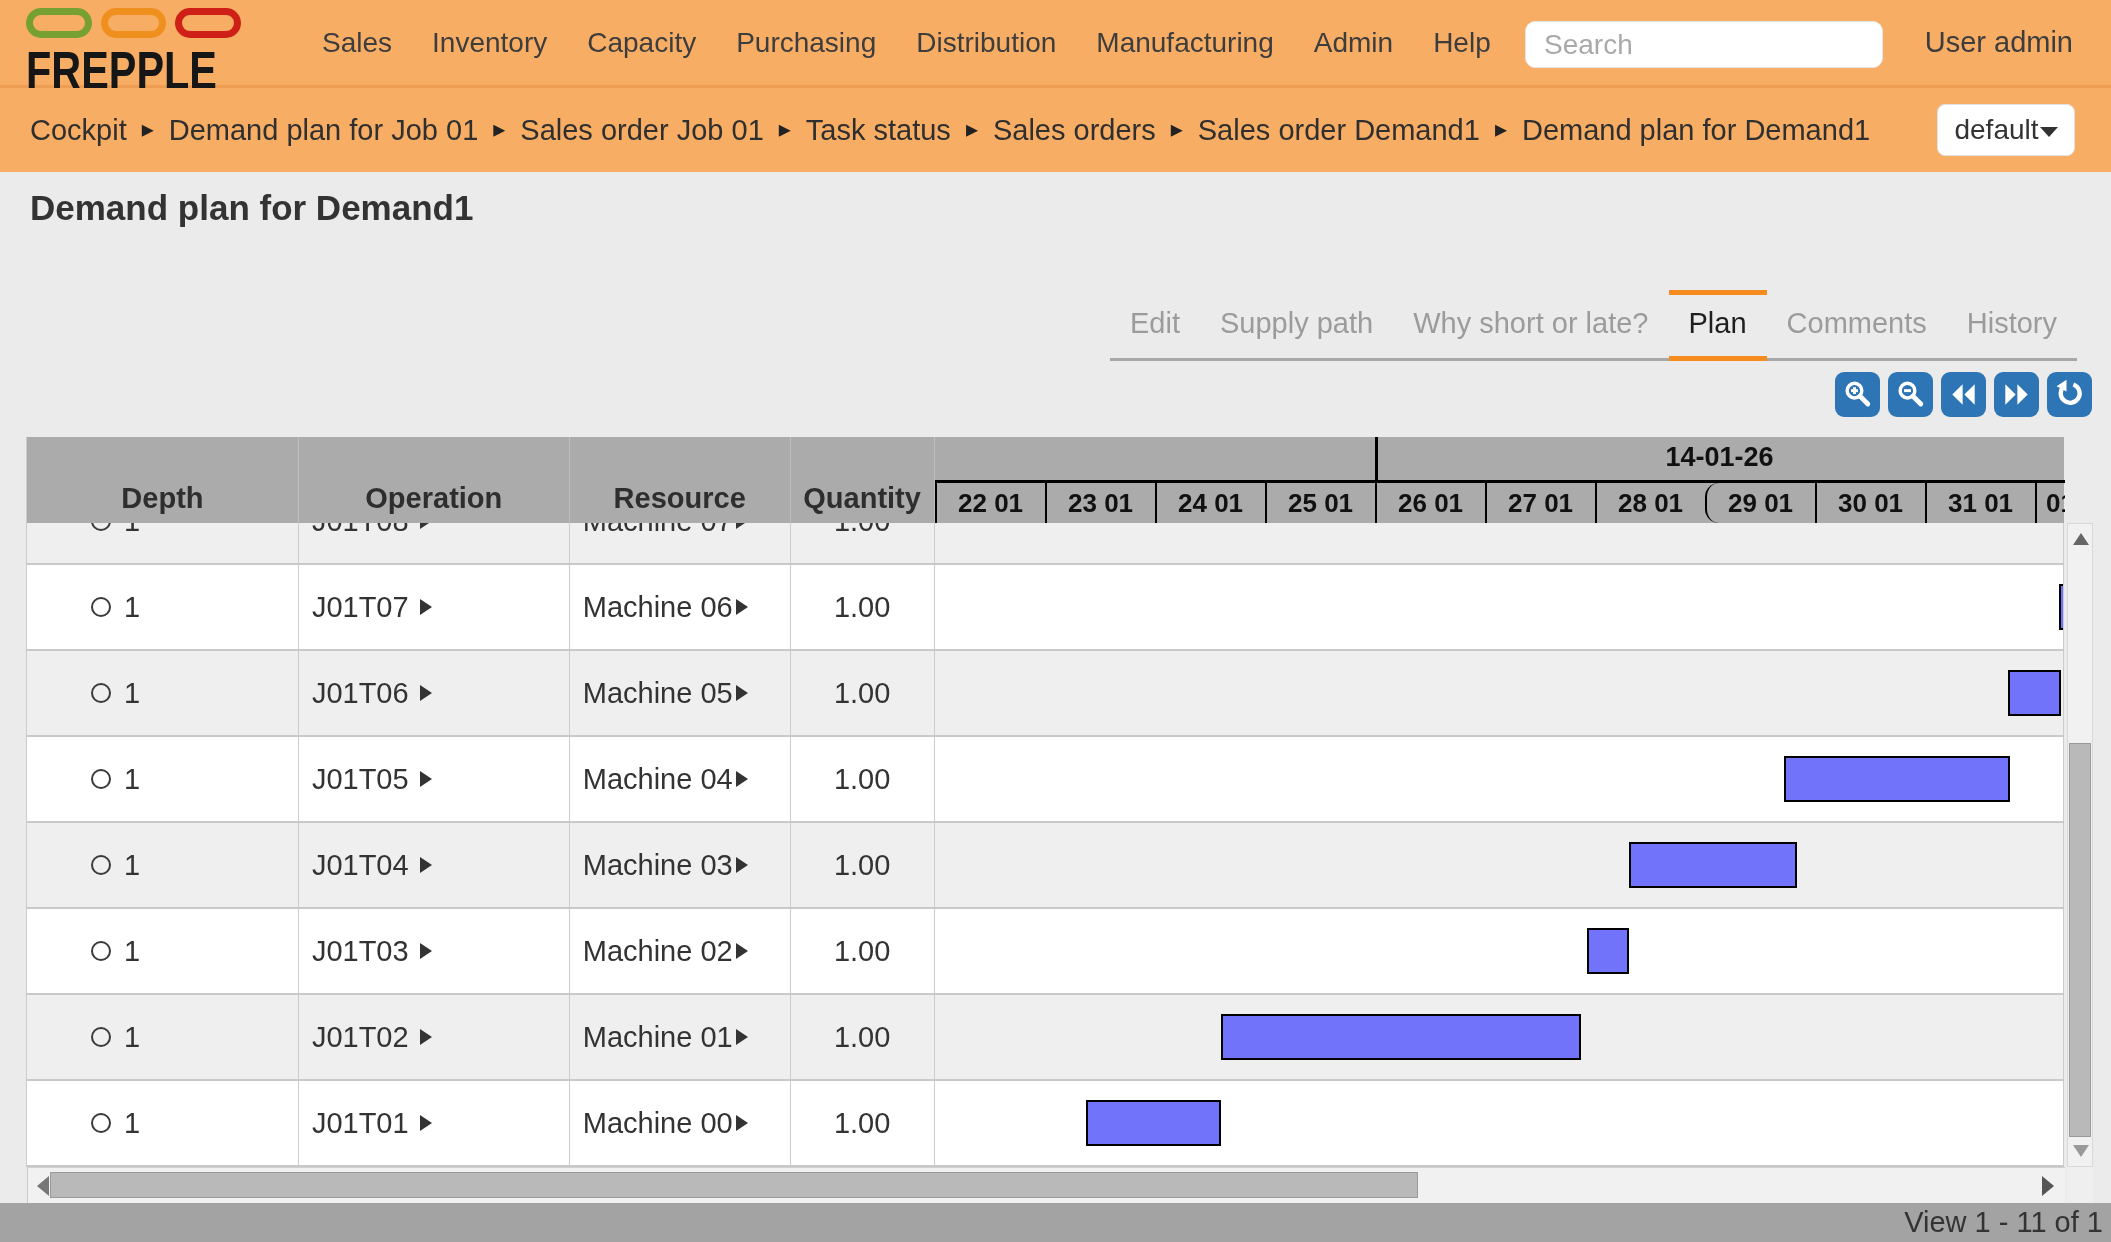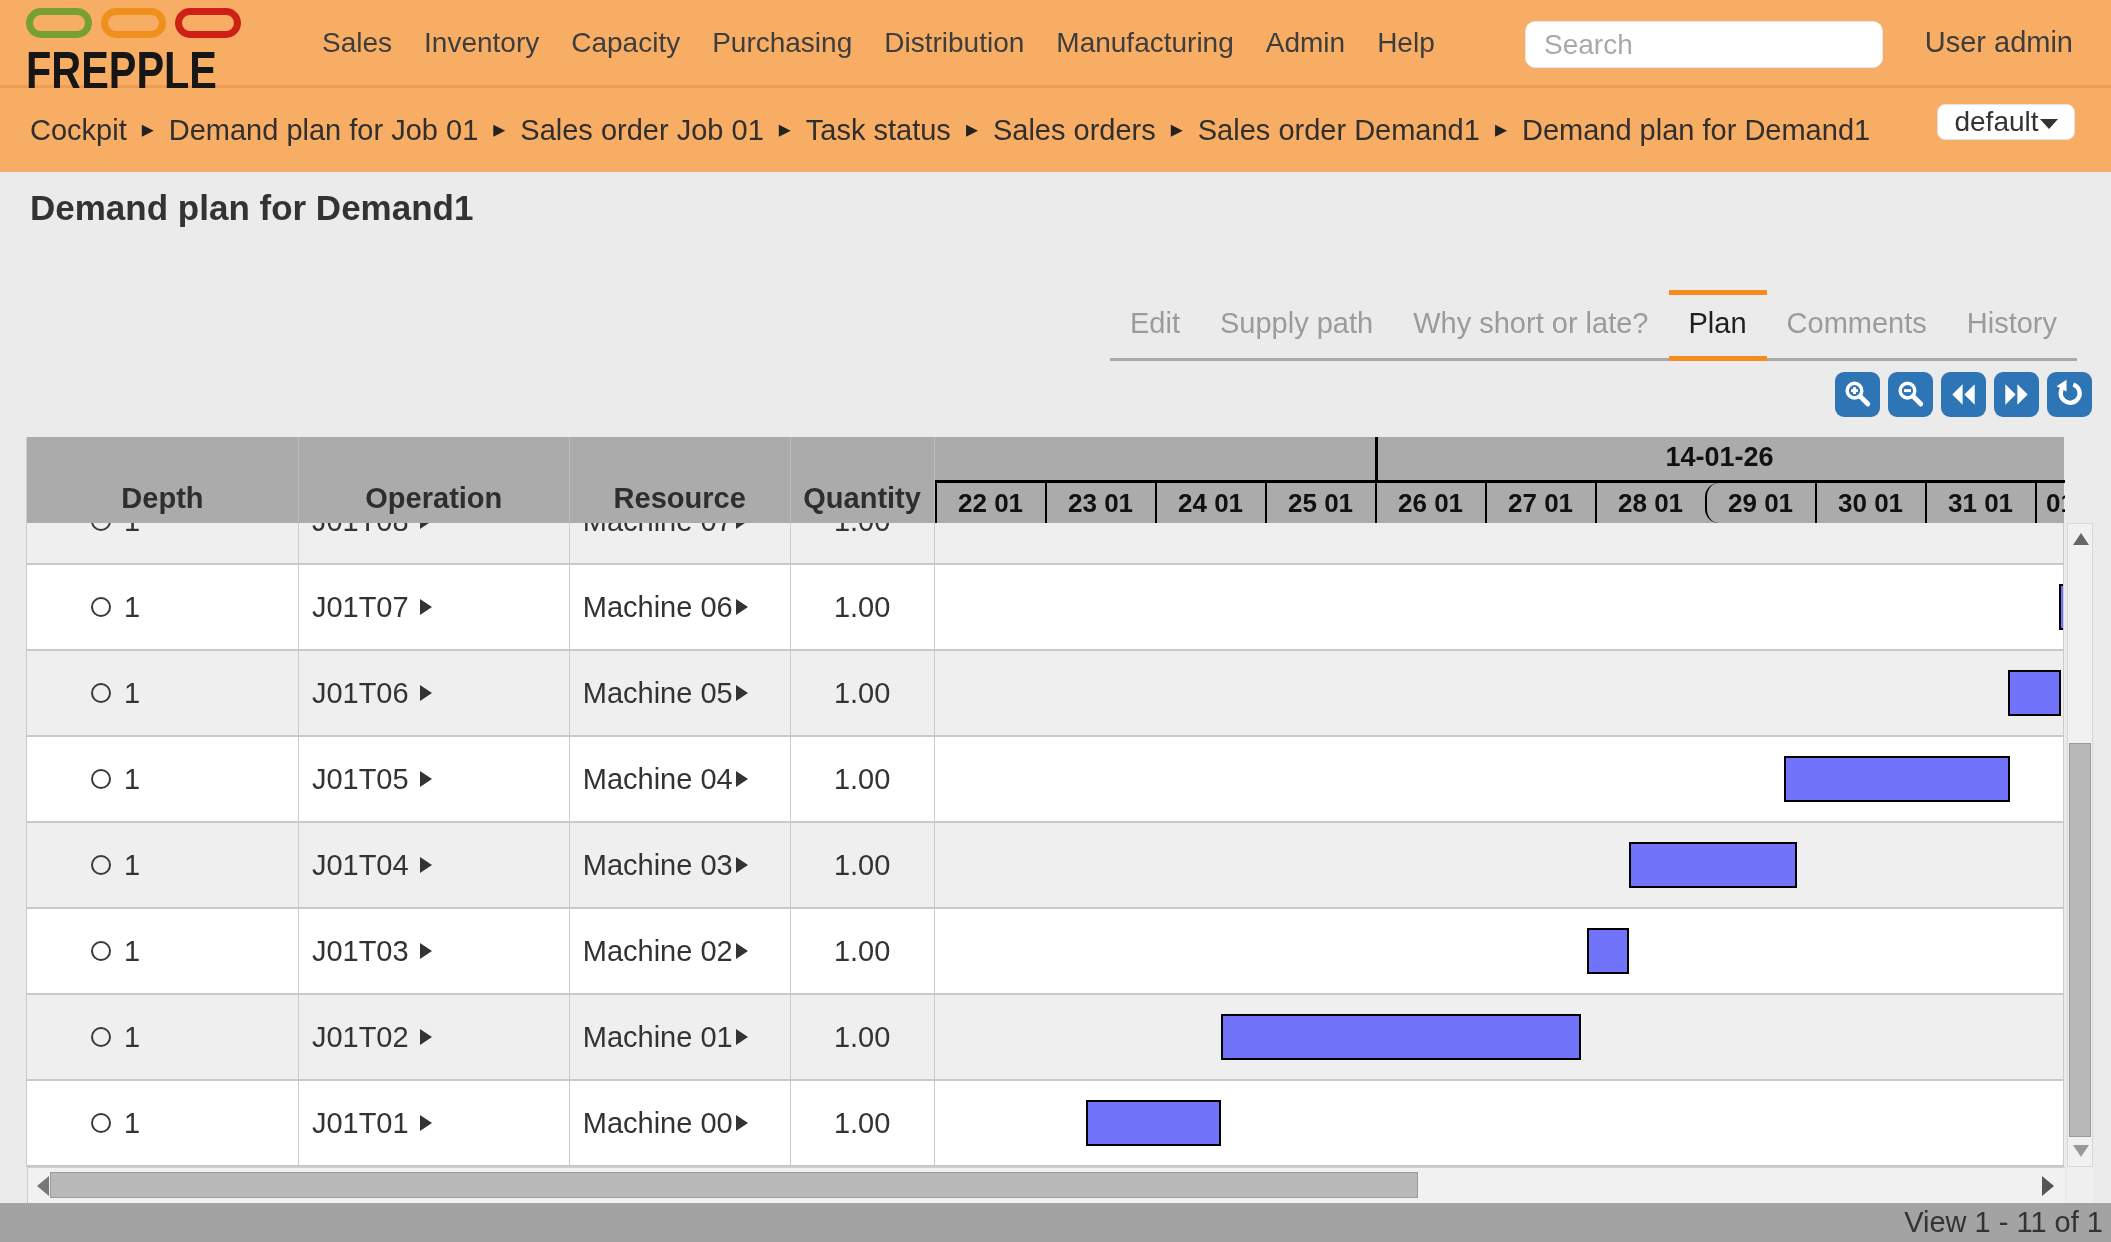--- a/index.html
+++ b/index.html
@@ -12,34 +12,34 @@
   .navbar{position:absolute;left:0;top:0;width:2111px;height:88px;background:#f8ad64;
           border-bottom:3px solid #ef9d52;box-sizing:border-box;}
   .logo{position:absolute;left:26px;top:4px;width:215px;height:82px;cursor:pointer;}
   .pills{display:flex;gap:9px;margin-top:4px;}
   .pill{width:58px;height:16px;border-radius:16px;background:transparent;border:7px solid #000;}
   .pill.green{border-color:#76a032;}
   .pill.orange{border-color:#ee8f1e;}
   .pill.red{border-color:#cf2017;}
   .logo-text{font-size:45px;font-weight:700;letter-spacing:0px;color:#161616;
              transform:scale(0.92,1.18);transform-origin:left top;margin-top:3px;}
-  .menu{position:absolute;left:322px;top:0;height:85px;display:flex;align-items:center;gap:32px;}
+  .menu{position:absolute;left:322px;top:0;height:85px;display:flex;align-items:center;gap:40px;}
   .menu-item{font-size:28px;color:#3d3d3d;cursor:pointer;white-space:nowrap;}
   .search{position:absolute;left:1525px;top:21px;width:358px;height:47px;background:#fff;
           border:1px solid #e6e6e6;border-radius:10px;box-sizing:border-box;
           font-size:28px;color:#333;padding:0 18px;outline:none;font-family:"Liberation Sans",sans-serif;}
   .search::placeholder{color:#a9a9a9;}
   .user{position:absolute;right:38px;top:0;height:85px;display:flex;align-items:center;
         font-size:29px;color:#3d3d3d;cursor:pointer;}
   
   .crumb-bar{position:absolute;left:0;top:88px;width:2111px;height:84px;background:#f8ad64;}
   .crumbs{position:absolute;left:30px;top:0;height:84px;display:flex;align-items:center;gap:15px;}
   .crumb{font-size:29px;color:#2f2f2f;cursor:pointer;white-space:nowrap;}
   .crumb-sep{font-size:24px;color:#222;transform:translateY(-1px);}
-  .view-btn{position:absolute;right:36px;top:16px;width:138px;height:36px;background:#fff;
+  .view-btn{position:absolute;right:36px;top:16px;width:138px;height:52px;background:#fff;
             border:1px solid #e2e2e2;border-radius:8px;display:flex;align-items:center;
             justify-content:center;gap:1px;font-size:28px;color:#333;cursor:pointer;
             font-family:"Liberation Sans",sans-serif;}
   .dcaret{width:0;height:0;border-left:9px solid transparent;border-right:9px solid transparent;
           border-top:10px solid #333;margin-top:3px;}
   
   .page-title{position:absolute;left:30px;top:188px;margin:0;font-size:35px;font-weight:700;color:#333;}
   .tab-strip{position:absolute;right:34px;top:290px;display:flex;border-bottom:3px solid #a8a8a8;}
   .tab{position:relative;padding:12px 20px 18px 20px;font-size:29px;color:#9b9b9b;cursor:pointer;
        border-top:5px solid transparent;white-space:nowrap;}

